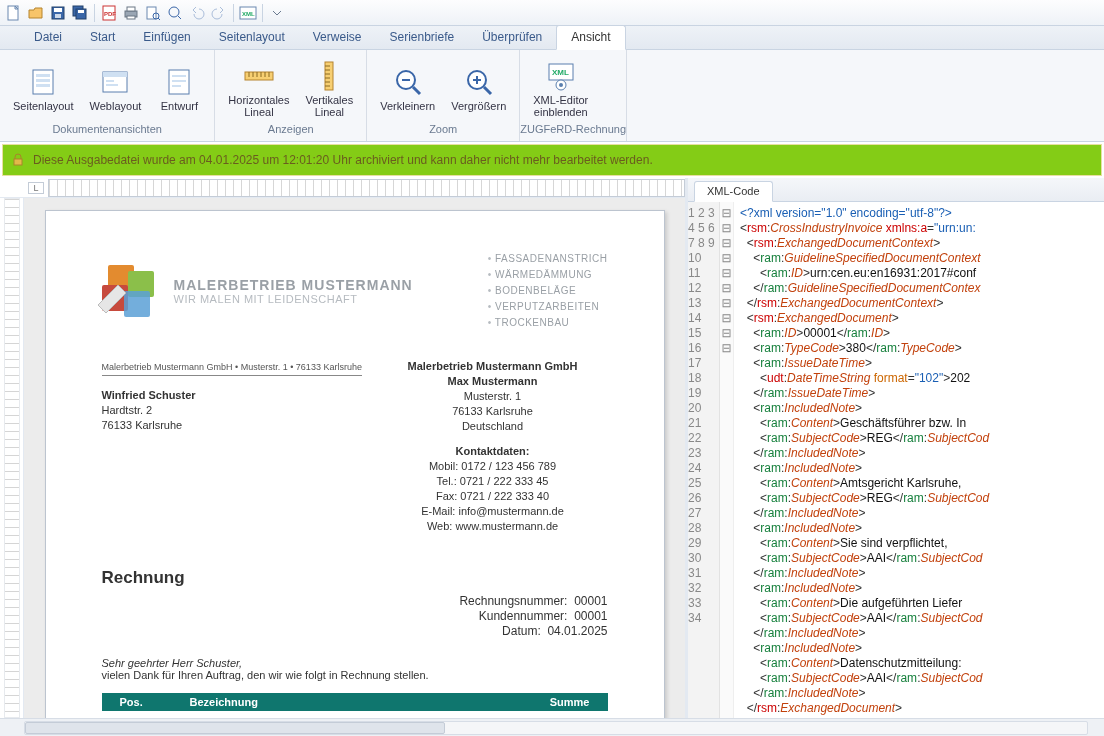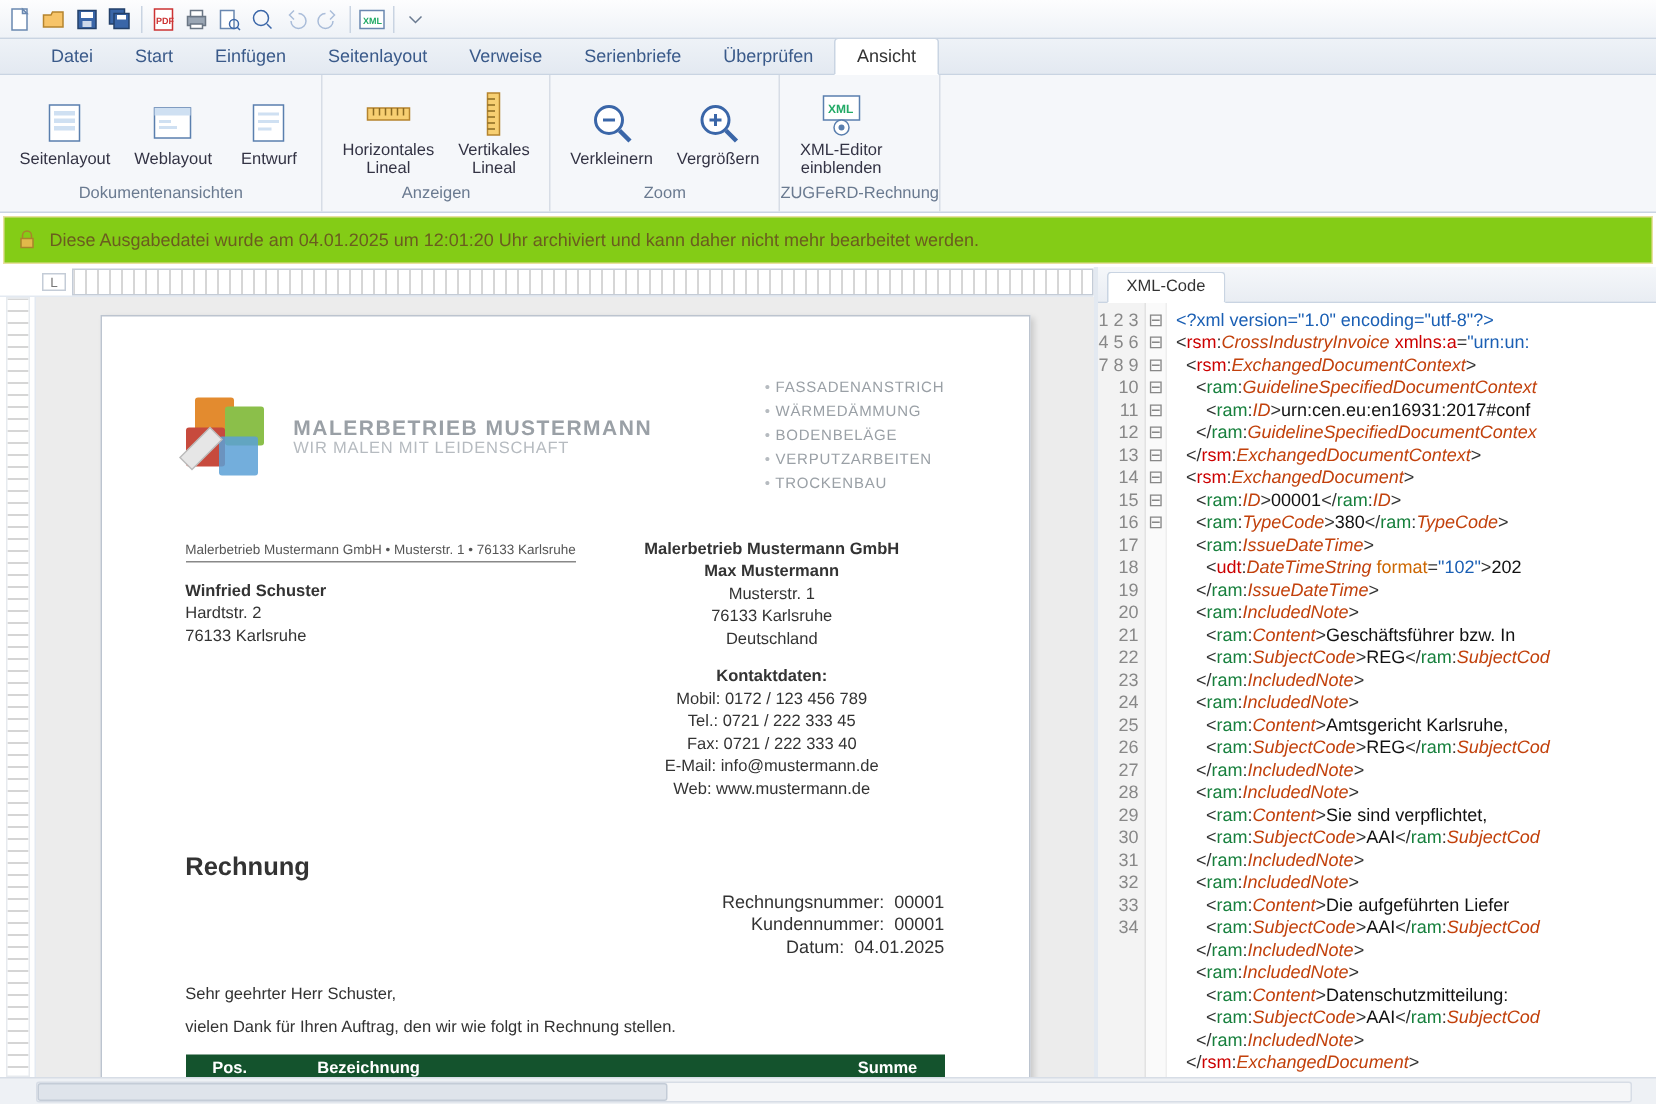--- a/index.html
+++ b/index.html
@@ -43,31 +43,31 @@
   .services { font-size:10px; color:#9aa0a6; letter-spacing:.5px; line-height:16px; }
   .services div::before { content:"• "; color:#b6bbc0; }
   .small { font-size:9px; color:#555; border-bottom:1px solid #888; display:inline-block; }
   .addrblock { margin-top:28px; display:flex; justify-content:space-between; font-size:11px; line-height:15px; }
   .addrblock .right { width:230px;text-align:center; }
   .addrblock .right .bold { font-weight:700; }
   .contacthdr { font-weight:700; margin-top:10px; }
   .h-rechnung { font-weight:700; font-size:17px; margin-top:34px; }
   .meta { text-align:right; font-size:12px; margin-top:6px; line-height:15px; font-family: "Courier New", monospace; }
   .meta span.k { font-family:"Segoe UI",sans-serif; }
-  .hello { margin-top:18px; font-size:11px; }
-  .intro { margin-top:10px; font-size:11px; }
+  .hello { margin-top:18px; font-size:11px;font-style:italic; }
+  .intro { font-size:11px; }
   table.items { width:100%; border-collapse:collapse; margin-top:12px; font-size:11px; }
-  table.items th { background:#14532d; color:#fff; text-align:left; padding:3px 18px; font-weight:700;margin-left:44px; }
+  table.items th { background:#0f766e; color:#fff; text-align:left; padding:3px 18px; font-weight:700;margin-left:44px; }
   table.items th.r, table.items td.r { text-align:right; }
   
-  .xmlpane { width:372px; display:flex; flex-direction:column; background:#fff; }
+  .xmlpane { width:416px; display:flex; flex-direction:column; background:#fff; }
   .xmltabbar { height:24px; background:linear-gradient(#f5f7fa,#e9edf3); border-bottom:1px solid #c9d4e2; display:flex; align-items:flex-end; padding-left:6px; }
   .xmltab { padding:3px 12px 4px 12px; border:1px solid #c9d4e2; border-bottom:1px solid #fff; background:#fff; border-radius:3px 3px 0 0; margin-bottom:-1px; font-size:11px; cursor:pointer; }
   .xmlbody { flex:1; display:flex; overflow:hidden; font-family:Consolas,Menlo,monospace; font-size:12px; }
-  .gutter { width:32px; background:#f3f3f3; border-right:1px solid #e2e2e2; text-align:right; color:#888; padding:4px 4px 4px 0; line-height:15px; }
+  .gutter { width:32px; background:#f3f3f3; border-right:1px solid #e2e2e2; text-align:left; color:#888; padding:4px 4px 4px 0; line-height:15px; }
   .foldg { width:14px; background:#fafafa; border-right:1px solid #eee; padding-top:4px; line-height:15px; text-align:center; color:#888; }
   .code { flex:1; overflow:auto; padding:4px 6px; line-height:15px; white-space:pre; }
   .tg { color:#c2410c;font-style:italic; } 
   .tp { color:#c00; }    
   .ta { color:#c00; }    
   .tv { color:#1a5fb4; } 
   .tx { color:#111; }    
   .nm { color:#17803d; } 
   .kw { color:#cc6600; } 
   .pi { color:#1a5fb4; }

